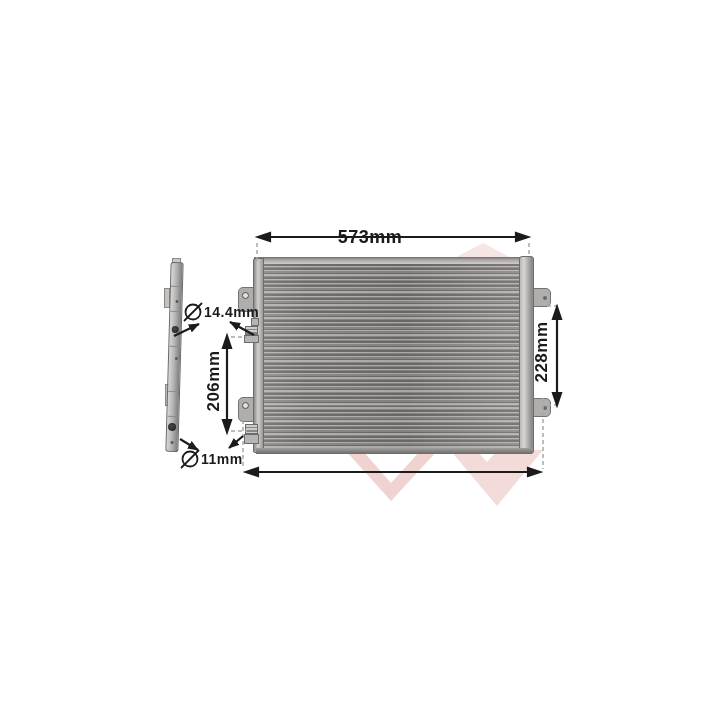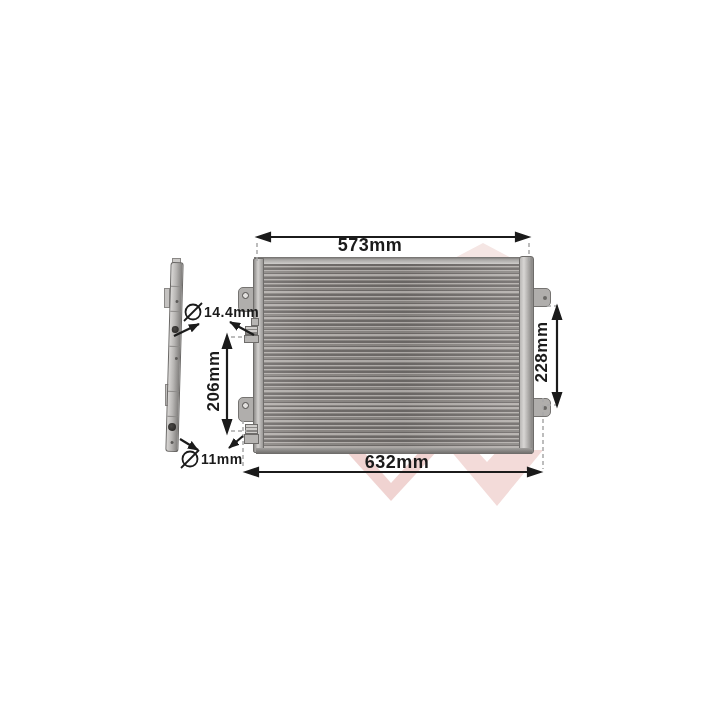--- a/index.html
+++ b/index.html
@@ -155,19 +155,18 @@
         <circle cx="193" cy="312" r="7.5"></circle>
         <line x1="184" y1="321" x2="202" y2="303"></line>
       </g>
       <g>
         <circle cx="190" cy="459" r="7.5"></circle>
         <line x1="181" y1="468" x2="199" y2="450"></line>
       </g>
     </g>
   </svg>
 
-  <div class="dim" style="left:312px;top:236px;width:116px;">573mm</div>
-  <div class="dim" style="left:339px;top:453px;width:116px;">632mm</div>
+  <div class="dim" style="left:312px;top:228px;width:116px;">573mm</div>
   <div class="dim vert" style="left:487px;top:343px;">228mm</div>
   <div class="dim vert" style="left:159px;top:372px;">206mm</div>
   <div class="dim small" style="left:204px;top:305px;">14.4mm</div>
   <div class="dim small" style="left:201px;top:452px;">11mm</div>
 </div>
 
 </body></html>

